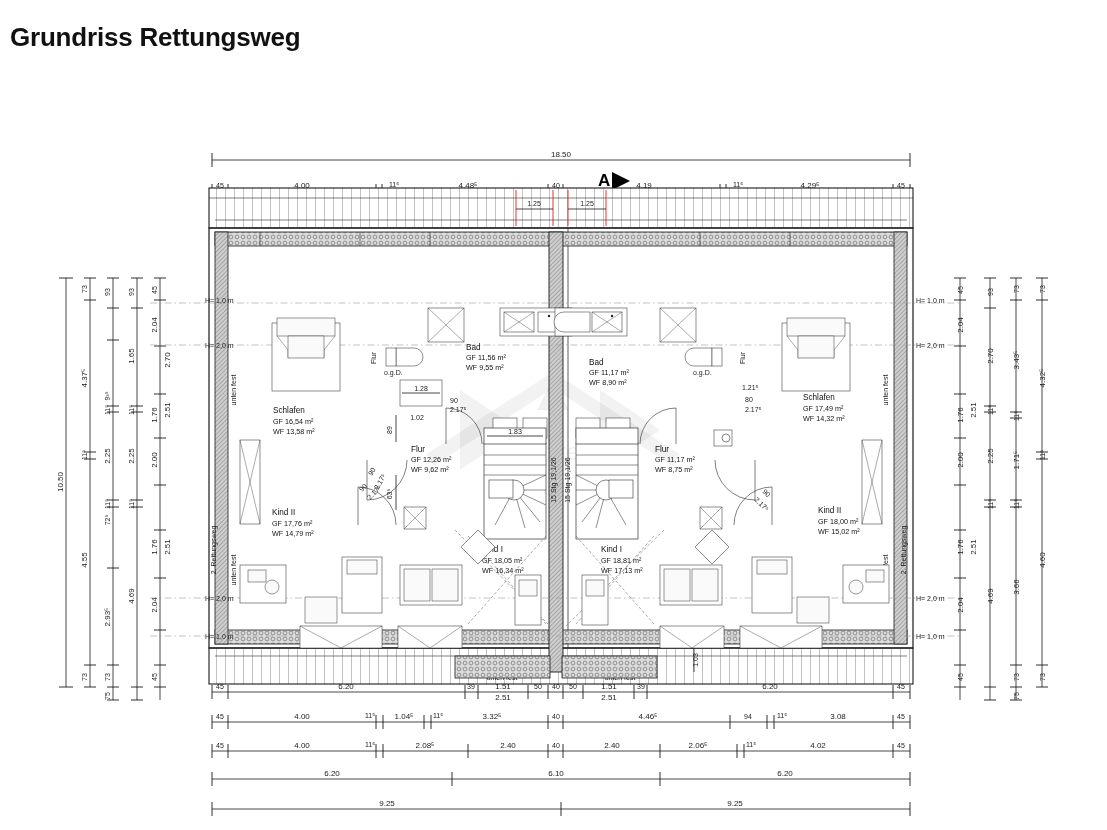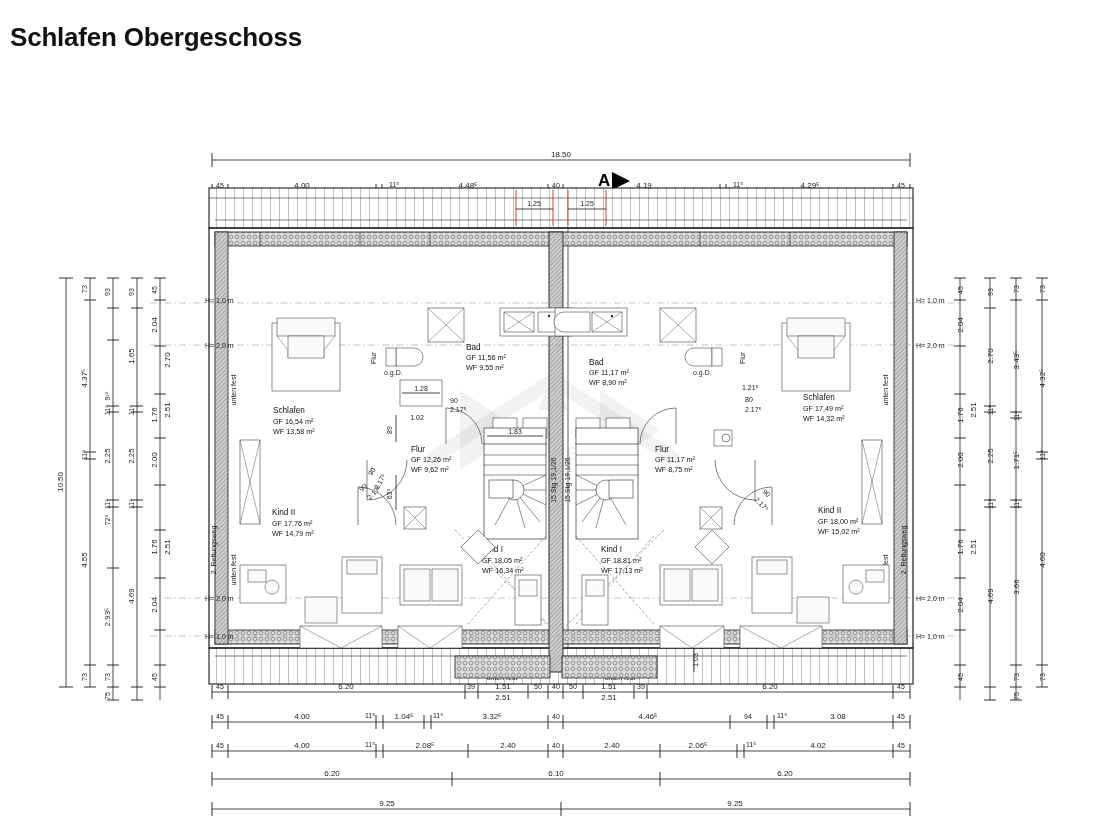--- a/index.html
+++ b/index.html
@@ -81,21 +81,21 @@
     font-size: 24px;
     fill: #000;
     opacity: 0.06;
   }
 </style>
 </head>
 <body>
 
 <div id="page">
 
-  <h1 id="page-title">Schlafen Obergeschoss</h1>
+  <h1 id="page-title">Grundriss Rettungsweg</h1>
 
   <div id="plan-area">
     <svg class="plan" width="1107" height="770" viewBox="0 0 1107 770">
 
       <defs>
         <pattern id="hatchWall" width="3" height="3" patternUnits="userSpaceOnUse" patternTransform="rotate(45)">
           <rect width="3" height="3" fill="#cfcfcf"></rect>
           <line x1="0" y1="0" x2="0" y2="3" stroke="#555" stroke-width="0.7"></line>
         </pattern>
         <pattern id="hatchRoof" width="9" height="9" patternUnits="userSpaceOnUse">

